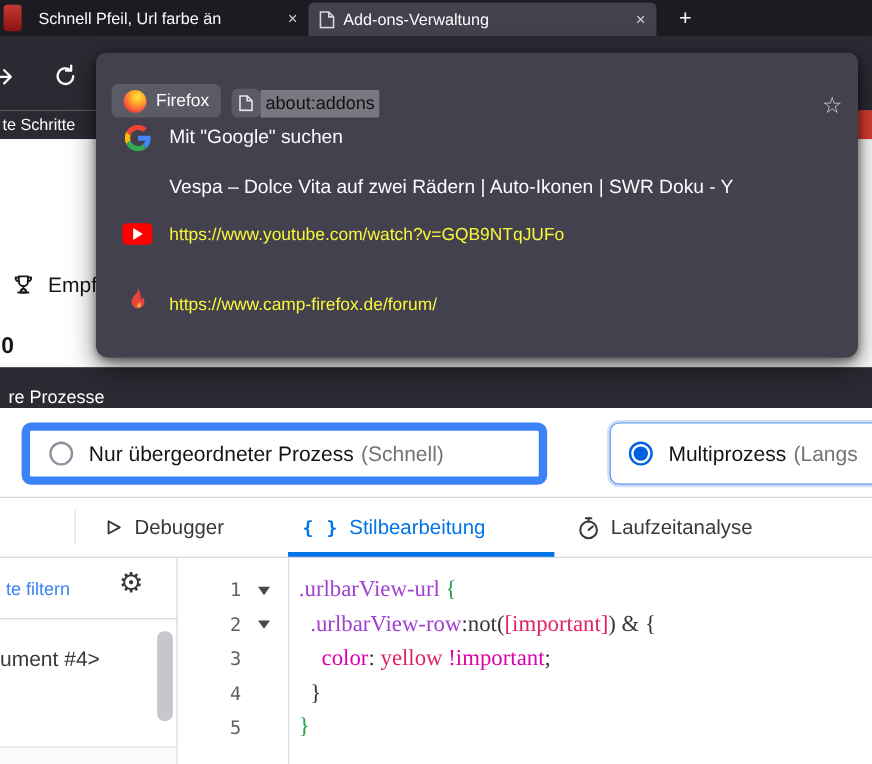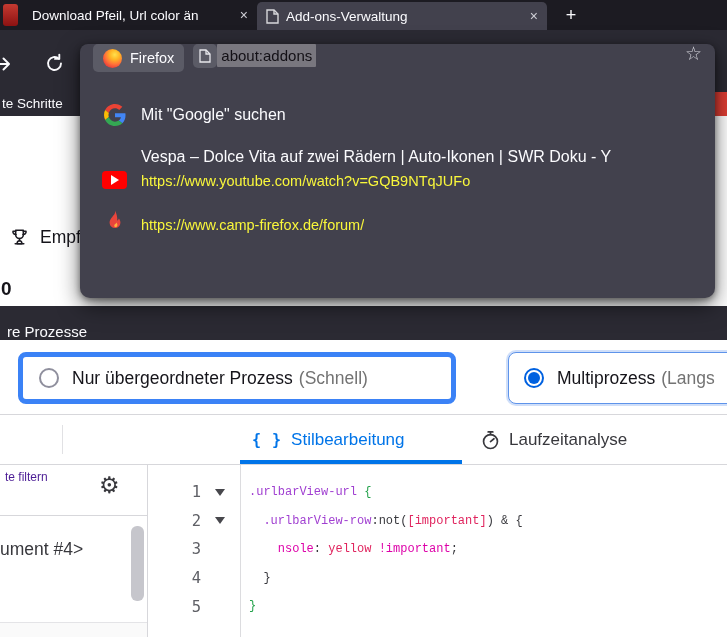--- a/index.html
+++ b/index.html
@@ -34,21 +34,21 @@
   .empf{position:absolute;left:8px;top:110px;display:flex;align-items:center;gap:9px;font-size:17.5px;color:#15141a}
   .zero{position:absolute;left:1px;top:162px;font-size:19px;font-weight:700;color:#15141a}
 
   
   .procbar{position:absolute;left:0;top:306px;width:727px;height:34px;background:#2b2a33;color:#fbfbfe;
            font-size:15px;display:flex;align-items:flex-end;padding-left:7px}
 
   
   .chooser{position:absolute;left:0;top:340px;width:727px;height:74px;background:#fff}
   .pill{position:absolute;top:12px;height:52px;display:flex;align-items:center;border-radius:8px;font-size:17.5px;background:#fff}
-  .pill-plain{left:18px;width:438px;border:5px solid #3b82f6;padding:0 16px}
+  .pill-plain{left:18px;width:438px;border:7px solid #3b82f6;padding:0 16px}
   .pill-selected{left:508px;width:262px;border:1px solid #5e93ea;box-shadow:0 0 0 2px rgba(69,128,233,.25);padding:0 15px}
   .radio{width:20px;height:20px;border-radius:50%;flex:none;margin-right:13px}
   .radio-off{border:2px solid #8f8f9d;background:#fff}
   .radio-on{border:2px solid #0061e0;background:#fff;position:relative}
   .radio-on::after{content:"";position:absolute;inset:2px;border-radius:50%;background:#0061e0}
   .pill-label{color:#15141a;white-space:nowrap}
   .pill-hint{color:#737373;margin-left:6px;white-space:nowrap}
 
   
   .dt-tabs{position:absolute;left:0;top:414px;width:727px;height:51px;background:#fff;
@@ -59,78 +59,78 @@
   .dt-debugger{left:86px}
   .dt-stil{left:252px;color:#0074e8}
   .braces{font-family:"DejaVu Sans Mono",monospace;font-weight:700;font-size:15px;letter-spacing:1px}
   .dt-underline{position:absolute;left:240px;bottom:0;width:222px;height:4px;background:#0074e8}
   .dt-perf{left:481px}
   .dt-icon{display:flex;flex:none}
 
   
   .dt-side{position:absolute;left:0;top:465px;width:148px;height:172px;background:#fff;border-right:1px solid #d7d7db}
   .dt-filter{position:absolute;left:0;top:0;width:100%;height:51px;border-bottom:1px solid #d7d7db}
-  .filter-text{position:absolute;left:5px;top:5px;color:#4c1d95;font-size:12px;white-space:nowrap;overflow:hidden;width:92px}
+  .filter-text{position:absolute;left:5px;top:18px;color:#3b82f6;font-size:15px;white-space:nowrap;overflow:hidden;width:92px}
   .gear{position:absolute;left:99px;top:9px;font-size:23px;color:#38383d;line-height:1}
   .sheet-item{position:absolute;left:0;top:74px;font-size:17.5px;color:#38383d;white-space:nowrap}
   .vthumb{position:absolute;left:131px;top:61px;width:13px;height:75px;background:#c6c6cc;border-radius:6px}
   .hstrip{position:absolute;left:0;bottom:0;width:147px;height:15px;background:#fafafa;border-top:1px solid #e4e4e7}
 
   
   .dt-gutter{position:absolute;left:149px;top:465px;width:92px;height:172px;background:#fff;border-right:1px solid #dcdcdf;
              padding-top:13px;font-family:"DejaVu Sans Mono",monospace;font-size:15.5px;color:#5f6066}
   .g-row{height:28.6px;display:flex;align-items:center}
   .g-num{width:52px;text-align:right}
   .g-fold{width:38px;display:flex;justify-content:center}
   .tri{width:0;height:0;border-left:5.5px solid transparent;border-right:5.5px solid transparent;border-top:7px solid #47474c}
 
   
   .dt-code{position:absolute;left:242px;top:465px;width:485px;height:172px;background:#fff;padding:13px 0 0 7px;
-           font-family:Liberation Mono, monospace;font-size:12px;color:#38383d}
+           font-family:Liberation Serif, serif;font-size:19px;color:#38383d}
   .cm-line{height:28.6px;line-height:28.6px;white-space:pre}
   .t-def{color:#38383d}
   .t-sel{color:#a03fd1}
   .t-attr{color:#e0245e}
   .t-prop{color:#dd00a9}
   .t-val{color:#e0245e}
   .t-imp{color:#dd00a9}
   .t-match{color:#23a24b}
 
   
   .panel{position:absolute;left:80px;top:44px;width:635px;height:254px;background:#42414d;
          border-radius:8px 8px 10px 10px;z-index:20;
          box-shadow:0 8px 22px rgba(0,0,0,.55),0 2px 6px rgba(0,0,0,.4)}
-  .urlrow{position:absolute;left:0;top:0;width:100%;height:42px;display:flex;align-items:flex-start;padding:0 13px}
+  .urlrow{position:absolute;left:0;top:12px;width:100%;height:42px;display:flex;align-items:flex-end;padding:0 13px}
   .chip{display:flex;align-items:center;gap:8px;height:28px;padding:0 10px;background:#5b5b66;border-radius:5px;flex:none}
   .fxlogo{width:19px;height:19px;border-radius:50%;flex:none;
           background:radial-gradient(circle at 62% 30%,#ffe14d 0%,#ffb524 28%,#ff7139 55%,#e93e3a 78%,#b5007f 100%)}
   .chip-label{color:#fbfbfe;font-size:14.5px}
   .favbox{width:24px;height:24px;margin-left:9px;background:#5b5b66;border-radius:5px;display:flex;align-items:center;justify-content:center;flex:none}
   .urlsel{background:#79777f;color:#131016;font-size:15px;padding:3px 4px;border-radius:1px;white-space:nowrap}
   .spacer{flex:1}
   .star{color:#d3d3da;font-size:19px;line-height:1}
   .sugg{position:absolute;left:0;top:48px;width:100%}
   .srow{display:flex;align-items:flex-end;padding:10px 14px 10px 21px}
   .srow1{align-items:center;height:46px;padding-top:0;padding-bottom:0}
   .srow-icon{width:27px;flex:none;margin-right:13px;display:flex;justify-content:center}
   .scol{min-width:0}
   .stitle{color:#fbfbfe;font-size:16px;white-space:nowrap;overflow:hidden}
-  .surl{color:#f9f73b;font-size:14.5px;margin-top:7px;white-space:nowrap;overflow:hidden}
+  .surl{color:#f9f73b;font-size:14.5px;margin-top:22px;white-space:nowrap;overflow:hidden}
   .yt{width:25px;height:18px;background:#f00;border-radius:4px;display:flex;align-items:center;justify-content:center;margin-top:2px}
   .yt::after{content:"";border-left:8px solid #fff;border-top:5px solid transparent;border-bottom:5px solid transparent}
 </style>
 </head>
 <body>
 
 <div class="frame">
 
   <div class="tabstrip">
     <div class="appicon"></div>
     <div class="tab tab-inactive">
-      <span class="tab-label">Download Pfeil, Url color än</span>
+      <span class="tab-label">Schnell Pfeil, Url farbe än</span>
       <span class="tab-close">×</span>
     </div>
     <div class="tab tab-active">
       <span class="tab-favicon">
         <svg width="13" height="15" viewBox="0 0 13 15">
             <path d="M1 1h7l4 4v9H1z" fill="none" stroke="#d7d7db" stroke-width="1.4"></path>
             <path d="M8 1v4h4" fill="none" stroke="#d7d7db" stroke-width="1.4"></path>
           </svg>
       </span>
       <span class="tab-label">Add-ons-Verwaltung</span>
@@ -187,20 +187,28 @@
     </div>
     <div class="pill pill-selected">
       <span class="radio radio-on"></span>
       <span class="pill-label">Multiprozess</span>
       <span class="pill-hint">(Langs</span>
     </div>
   </div>
 
   <div class="dt-tabs">
     <span class="dt-sep"></span>
+    <span class="dt-tab dt-debugger">
+      <span class="dt-icon">
+        <svg width="17" height="17" viewBox="0 0 16 16">
+            <path d="M4.2 3.2L13 8l-8.8 4.8Z" fill="none" stroke="#38383d" stroke-width="1.5" stroke-linejoin="round"></path>
+          </svg>
+      </span>
+      <span>Debugger</span>
+    </span>
     <span class="dt-tab dt-stil">
       <span class="braces">{ }</span>
       <span>Stilbearbeitung</span>
     </span>
     <span class="dt-underline"></span>
     <span class="dt-tab dt-perf">
       <span class="dt-icon">
         <svg width="19" height="20" viewBox="0 0 18 19" fill="none" stroke="#38383d" stroke-width="1.6" stroke-linecap="round">
           <circle cx="9" cy="11" r="6.6"></circle>
           <path d="M9 11l3.3-2.7"></path>
@@ -245,21 +253,21 @@
     </div>
     <div class="g-row">
       <span class="g-num">5</span>
       <span class="g-fold"></span>
     </div>
   </div>
 
   <div class="dt-code">
     <div class="cm-line"><span class="t-sel">.urlbarView-url</span><span class="t-def"> </span><span class="t-match">{</span></div>
     <div class="cm-line"><span class="t-def">  </span><span class="t-sel">.urlbarView-row</span><span class="t-def">:not(</span><span class="t-attr">[important]</span><span class="t-def">)</span><span class="t-def"> &amp; </span><span class="t-def">{</span></div>
-    <div class="cm-line"><span class="t-def">    </span><span class="t-prop">nsole</span><span class="t-def">:</span><span class="t-def"> </span><span class="t-val">yellow</span><span class="t-def"> </span><span class="t-imp">!important</span><span class="t-def">;</span></div>
+    <div class="cm-line"><span class="t-def">    </span><span class="t-prop">color</span><span class="t-def">:</span><span class="t-def"> </span><span class="t-val">yellow</span><span class="t-def"> </span><span class="t-imp">!important</span><span class="t-def">;</span></div>
     <div class="cm-line"><span class="t-def">  }</span></div>
     <div class="cm-line"><span class="t-match">}</span></div>
   </div>
 
   <div class="panel">
     <div class="urlrow">
       <span class="chip">
         <span class="fxlogo"></span>
         <span class="chip-label">Firefox</span>
       </span>

